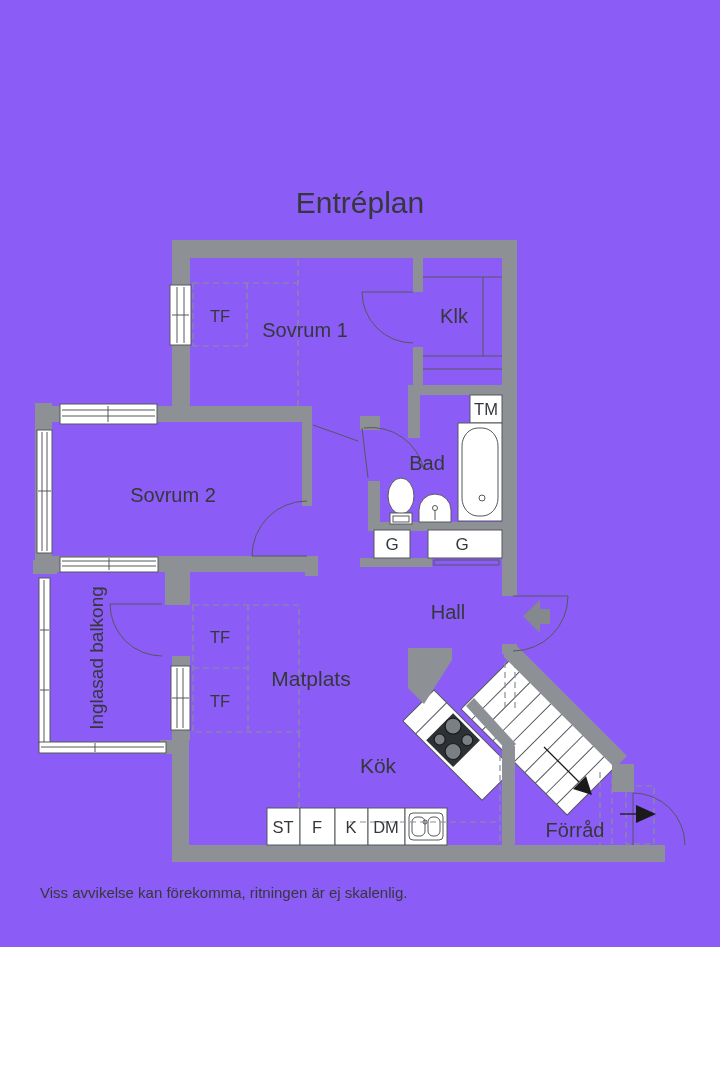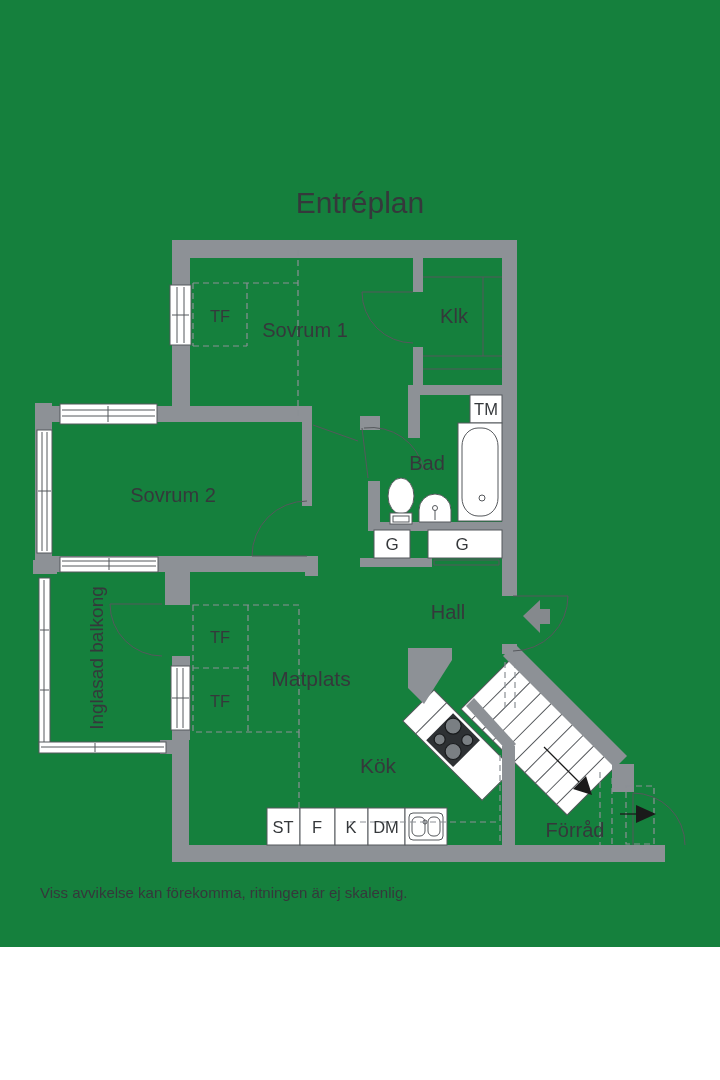--- a/index.html
+++ b/index.html
@@ -1,16 +1,16 @@
 <!DOCTYPE html>
 <html style="--wall: #8d9196; --line: #55585c; --dash: #8b9095; --text: #35383b; --arrow_gray: #85898d; --arrow_black: #1a1a1a; --stove: #2e3134;"><head>
 <meta charset="utf-8">
 <style>
   html,body{margin:0;padding:0;background:#ffffff;}
-  .stage{width:720px;height:947px;background:#15803d;position:relative;overflow:hidden;
+  .stage{width:720px;height:947px;background:#8b5cf6;position:relative;overflow:hidden;
          font-family:"Liberation Sans", sans-serif;}
   svg{display:block;}
   .wall{fill:var(--wall);stroke:none;}
   .thin{stroke:var(--line);stroke-width:1;fill:none;}
   .leaf{stroke:var(--line);stroke-width:1;fill:none;}
   .win{fill:#ffffff;stroke:var(--line);stroke-width:1;}
   .fixture{fill:#ffffff;stroke:var(--line);stroke-width:1;}
   .dash{stroke:var(--dash);stroke-width:1.2;fill:none;stroke-dasharray:6 4;}
   .stove{fill:var(--stove);stroke:none;}
   .burner{fill:#7a7f83;stroke:#191b1d;stroke-width:1.2;}

